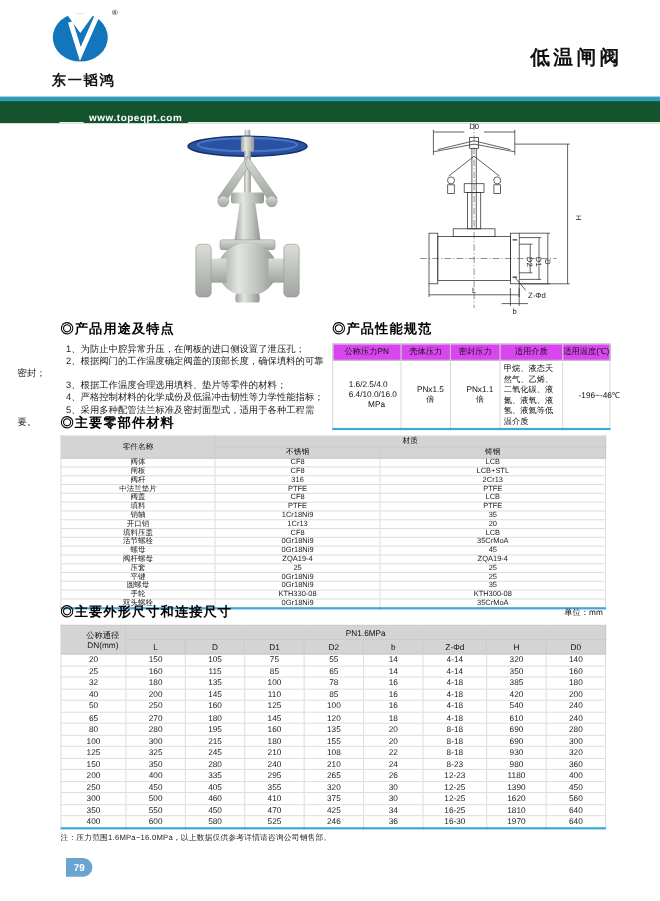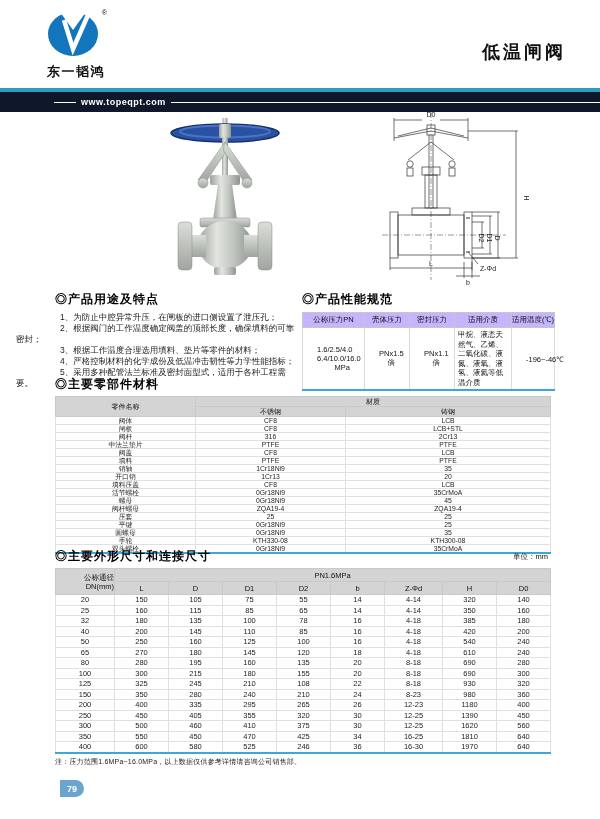--- a/index.html
+++ b/index.html
@@ -7,21 +7,21 @@
   body{position:relative;background:#fff;font-family:"Liberation Sans",sans-serif;color:#111;overflow:hidden}
 
   
   .logo{position:absolute;left:47px;top:11px;width:70px;text-align:left}
   .logo .mark-wrap{position:relative;display:inline-block}
   .logo .reg{position:absolute;top:-2px;right:-8px;font-size:7px;color:#222}
   .logo-name{font-size:13px;font-weight:bold;letter-spacing:1.5px;white-space:nowrap;margin-top:2px}
   .page-title{position:absolute;right:34px;top:40px;font-size:18px;font-weight:bold;letter-spacing:3px}
 
   
-  .topbar{position:absolute;top:88px;left:0;width:600px;height:24px;background:#0f172a;border-top:4px solid #2D9EBF;display:flex;align-items:center}
+  .topbar{position:absolute;top:88px;left:0;width:600px;height:24px;background:#14532d;border-top:4px solid #2D9EBF;display:flex;align-items:flex-end}
   .topbar .rule{height:1px;background:#fff}
   .rule-l{width:22px;margin-left:54px}
   .site{color:#fff;font-size:9px;font-weight:bold;margin:0 5px;letter-spacing:.5px}
   .rule-r{flex:1}
 
   
   .photo{position:absolute;left:140px;top:116px}
   .drawing{position:absolute;left:346px;top:110px}
   .drawing text{font-size:7px;fill:#222;font-family:"Liberation Sans",sans-serif}
 
@@ -29,38 +29,38 @@
 
   
   .features{position:absolute;left:16px;top:291px;width:284px}
   .features h2{margin-left:39px;margin-bottom:4px}
   .feature-item{font-size:8.5px;line-height:11px;text-indent:44px;color:#222}
 
   
   .performance{position:absolute;left:302px;top:291px;width:252px}
   .performance h2{margin-bottom:4px}
   .performance table{width:252px;border-collapse:collapse;table-layout:fixed;border-bottom:2px solid #3FA6D8}
-  .performance th{background:#c4b5fd;font-size:7.5px;font-weight:normal;height:15px;border:1px solid #c7c7c7;padding:0}
+  .performance th{background:#d946ef;font-size:7.5px;font-weight:normal;height:15px;border:1px solid #c7c7c7;padding:0}
   .performance td{font-size:7.5px;text-align:right;vertical-align:middle;border:1px solid #dcdcdc;height:48px;padding:0 14px}
   .performance td.medium{line-height:9.5px;text-align:left;padding:2px 3px}
   .pre{white-space:pre-line}
 
   
   .materials{position:absolute;left:55px;top:376px;width:495px}
   .materials h2{margin-bottom:3px}
   .materials table{width:495px;border-collapse:collapse;table-layout:fixed;border-bottom:2px solid #3FA6D8}
   .materials th{background:#D4D4D4;font-size:7px;font-weight:normal;height:9px;line-height:9px;border:1px solid #c9c9c9;padding:0}
   .materials td{font-size:6.8px;line-height:7px;height:7px;text-align:center;border:1px solid #e0e0e0;padding:0;color:#222}
 
   
   .dims{position:absolute;left:55px;top:548px;width:495px}
   .dims .unit{position:absolute;right:2px;top:4px;font-size:7.5px}
   .dims table{margin-top:3px;width:495px;border-collapse:collapse;table-layout:fixed;border-bottom:2px solid #3FA6D8}
   .dims th{background:#D4D4D4;font-size:7.5px;font-weight:normal;height:13px;border:1px solid #c9c9c9;padding:0}
-  .dims th.dn{text-align:right;padding-left:17px;line-height:9px}
+  .dims th.dn{text-align:center;padding-left:17px;line-height:9px}
   .dims td{font-size:7.5px;height:9.5px;line-height:9.5px;text-align:center;border:1px solid #e0e0e0;padding:0;color:#222}
   .note{font-size:7px;margin-top:3px;letter-spacing:.2px;color:#222}
 
   
   .page-badge{position:absolute;left:60px;top:780px;width:24px;height:17px;background:#69A5CF;color:#fff;font-size:9px;font-weight:bold;display:flex;align-items:center;justify-content:center;border-radius:0 9px 9px 0}
 </style>
 </head>
 <body>
 
 <div class="logo">

